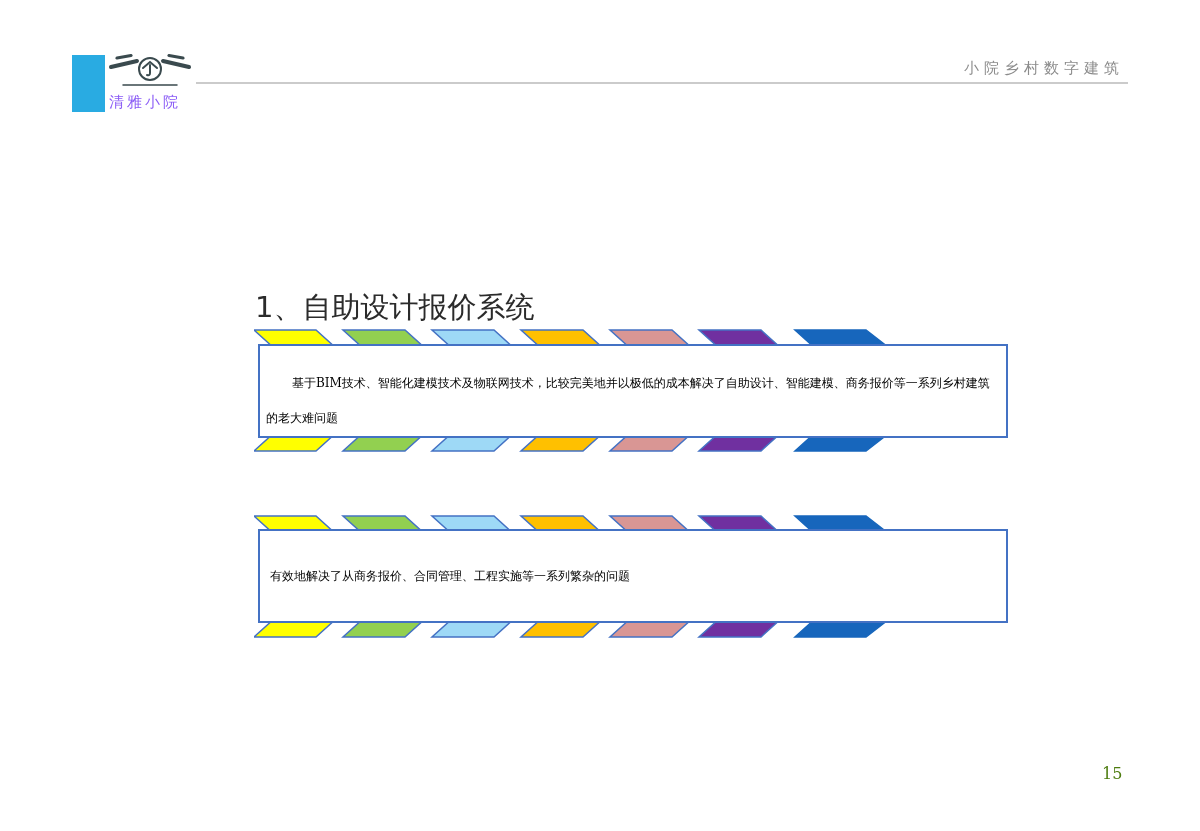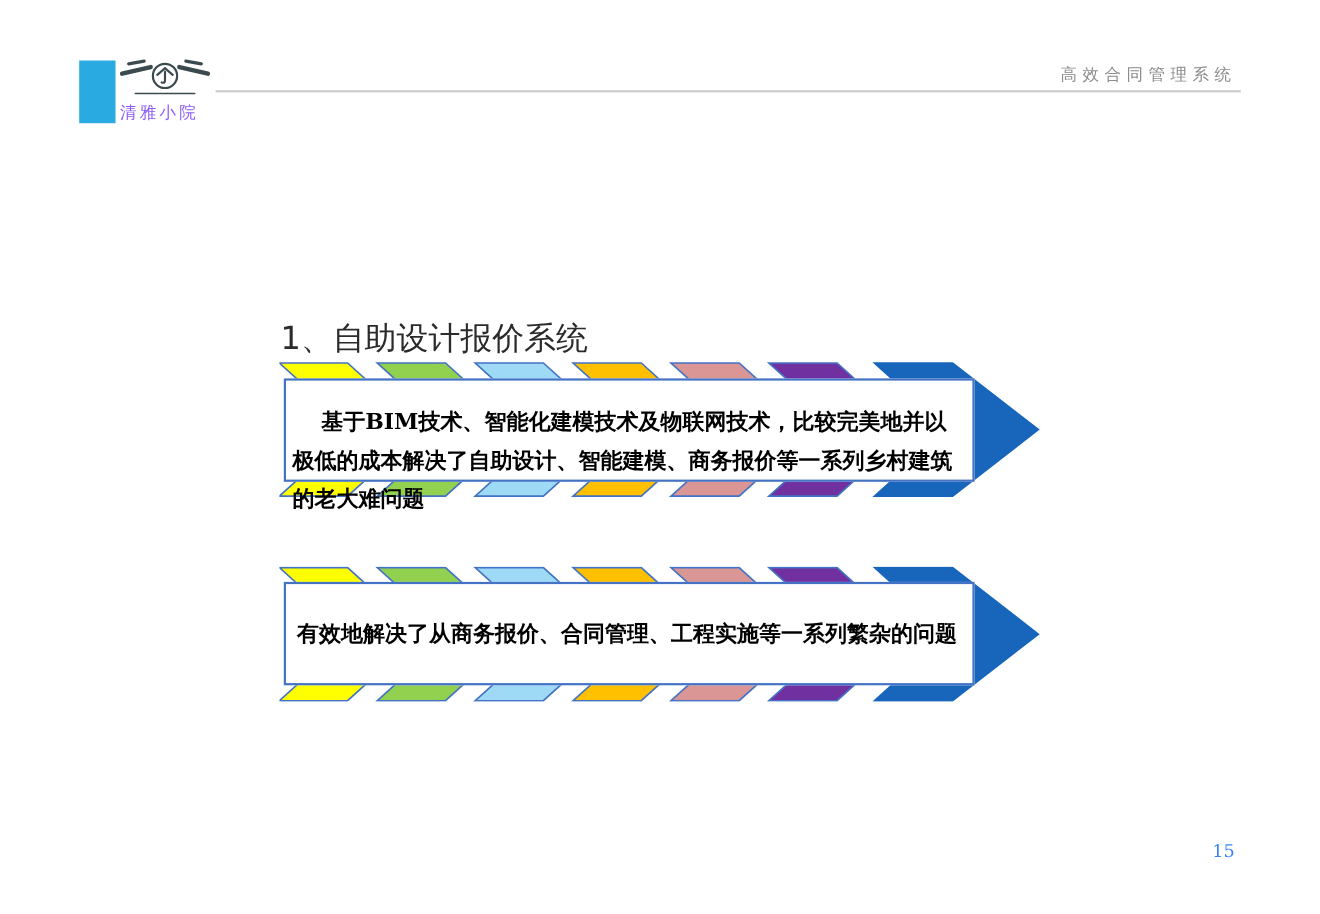--- a/index.html
+++ b/index.html
@@ -24,28 +24,28 @@
     font-size:24px;font-weight:bold;color:#111;letter-spacing:0.5px;white-space:nowrap;}
   
   .sec-heading{position:absolute;left:255px;font-size:29px;font-weight:500;color:#2B2B2B;white-space:nowrap;}
   .sec-heading.h1{top:288px;}
   .sec-heading.h2{top:475px;}
   
   .band{position:absolute;left:254px;width:700px;height:123px;}
   .band.b1{top:329px;}
   .band.b2{top:515px;}
   .band svg{position:absolute;left:0;top:0;width:700px;height:123px;display:block;}
-  .band .textbox{position:absolute;left:4px;width:628px;height:94px;
+  .band .textbox{position:absolute;left:4px;width:750px;height:94px;
     background:#ffffff;border:2px solid #4472C4;box-sizing:border-box;
-    font-family:"DejaVu Serif",serif;font-size:20px;color:#000;font-weight:bold;}
+    font-family:"DejaVu Serif",serif;font-size:12px;color:#000;}
   .band.b1 .textbox{top:15px;padding:20px 10px 0 6px;text-indent:26px;line-height:35px;}
   .band.b2 .textbox{top:14px;display:flex;align-items:center;padding-left:10px;line-height:24px;}
   
   .page-number{position:absolute;left:1102px;top:764px;
-    font-family:"DejaVu Serif",serif;font-size:16px;color:#3b82f6;}
+    font-family:"DejaVu Serif",serif;font-size:16px;color:#4d7c0f;}
 </style>
 </head>
 <body>
 
 <div class="slide">
 
   <div class="logo-square" style="background: rgb(41, 171, 226);"></div>
   <svg class="logo-mark" viewBox="0 0 86 42">
     <g stroke="#3A4A4E" fill="none" stroke-linecap="round">
       <path d="M4 15 L30 9" stroke-width="4"></path>
@@ -53,21 +53,21 @@
       <path d="M82 15 L56 9" stroke-width="4"></path>
       <path d="M76 6 L62 3.5" stroke-width="3"></path>
       <circle cx="43" cy="17" r="11" stroke-width="2"></circle>
       <path d="M36 16 L43 10 L50 16" stroke-width="2"></path>
       <path d="M43 13 L43 21 Q43 24 40 23" stroke-width="2"></path>
       <path d="M16 33 L70 33" stroke-width="1.5"></path>
     </g>
   </svg>
   <div class="logo-text">清雅小院</div>
   <div class="header-rule"></div>
-  <div class="header-title">高效合同管理系统</div>
+  <div class="header-title">小院乡村数字建筑</div>
 
 
   <div class="sec-heading h1">1、自助设计报价系统</div>
   <div class="band b1">
     <svg class="chevband" viewBox="0 0 700 123" preserveAspectRatio="none">
         <polygon points="0,1 62,1 129,61.5 62,122 0,122 67,61.5" fill="#FFFF00" stroke="#4472C4" stroke-width="1.5"></polygon>
         <polygon points="89,1 151,1 218,61.5 151,122 89,122 156,61.5" fill="#92D050" stroke="#4472C4" stroke-width="1.5"></polygon>
         <polygon points="178,1 240,1 307,61.5 240,122 178,122 245,61.5" fill="#9ED9F6" stroke="#4472C4" stroke-width="1.5"></polygon>
         <polygon points="267,1 329,1 396,61.5 329,122 267,122 334,61.5" fill="#FFC000" stroke="#4472C4" stroke-width="1.5"></polygon>
         <polygon points="356,1 418,1 485,61.5 418,122 356,122 423,61.5" fill="#D99694" stroke="#4472C4" stroke-width="1.5"></polygon>

